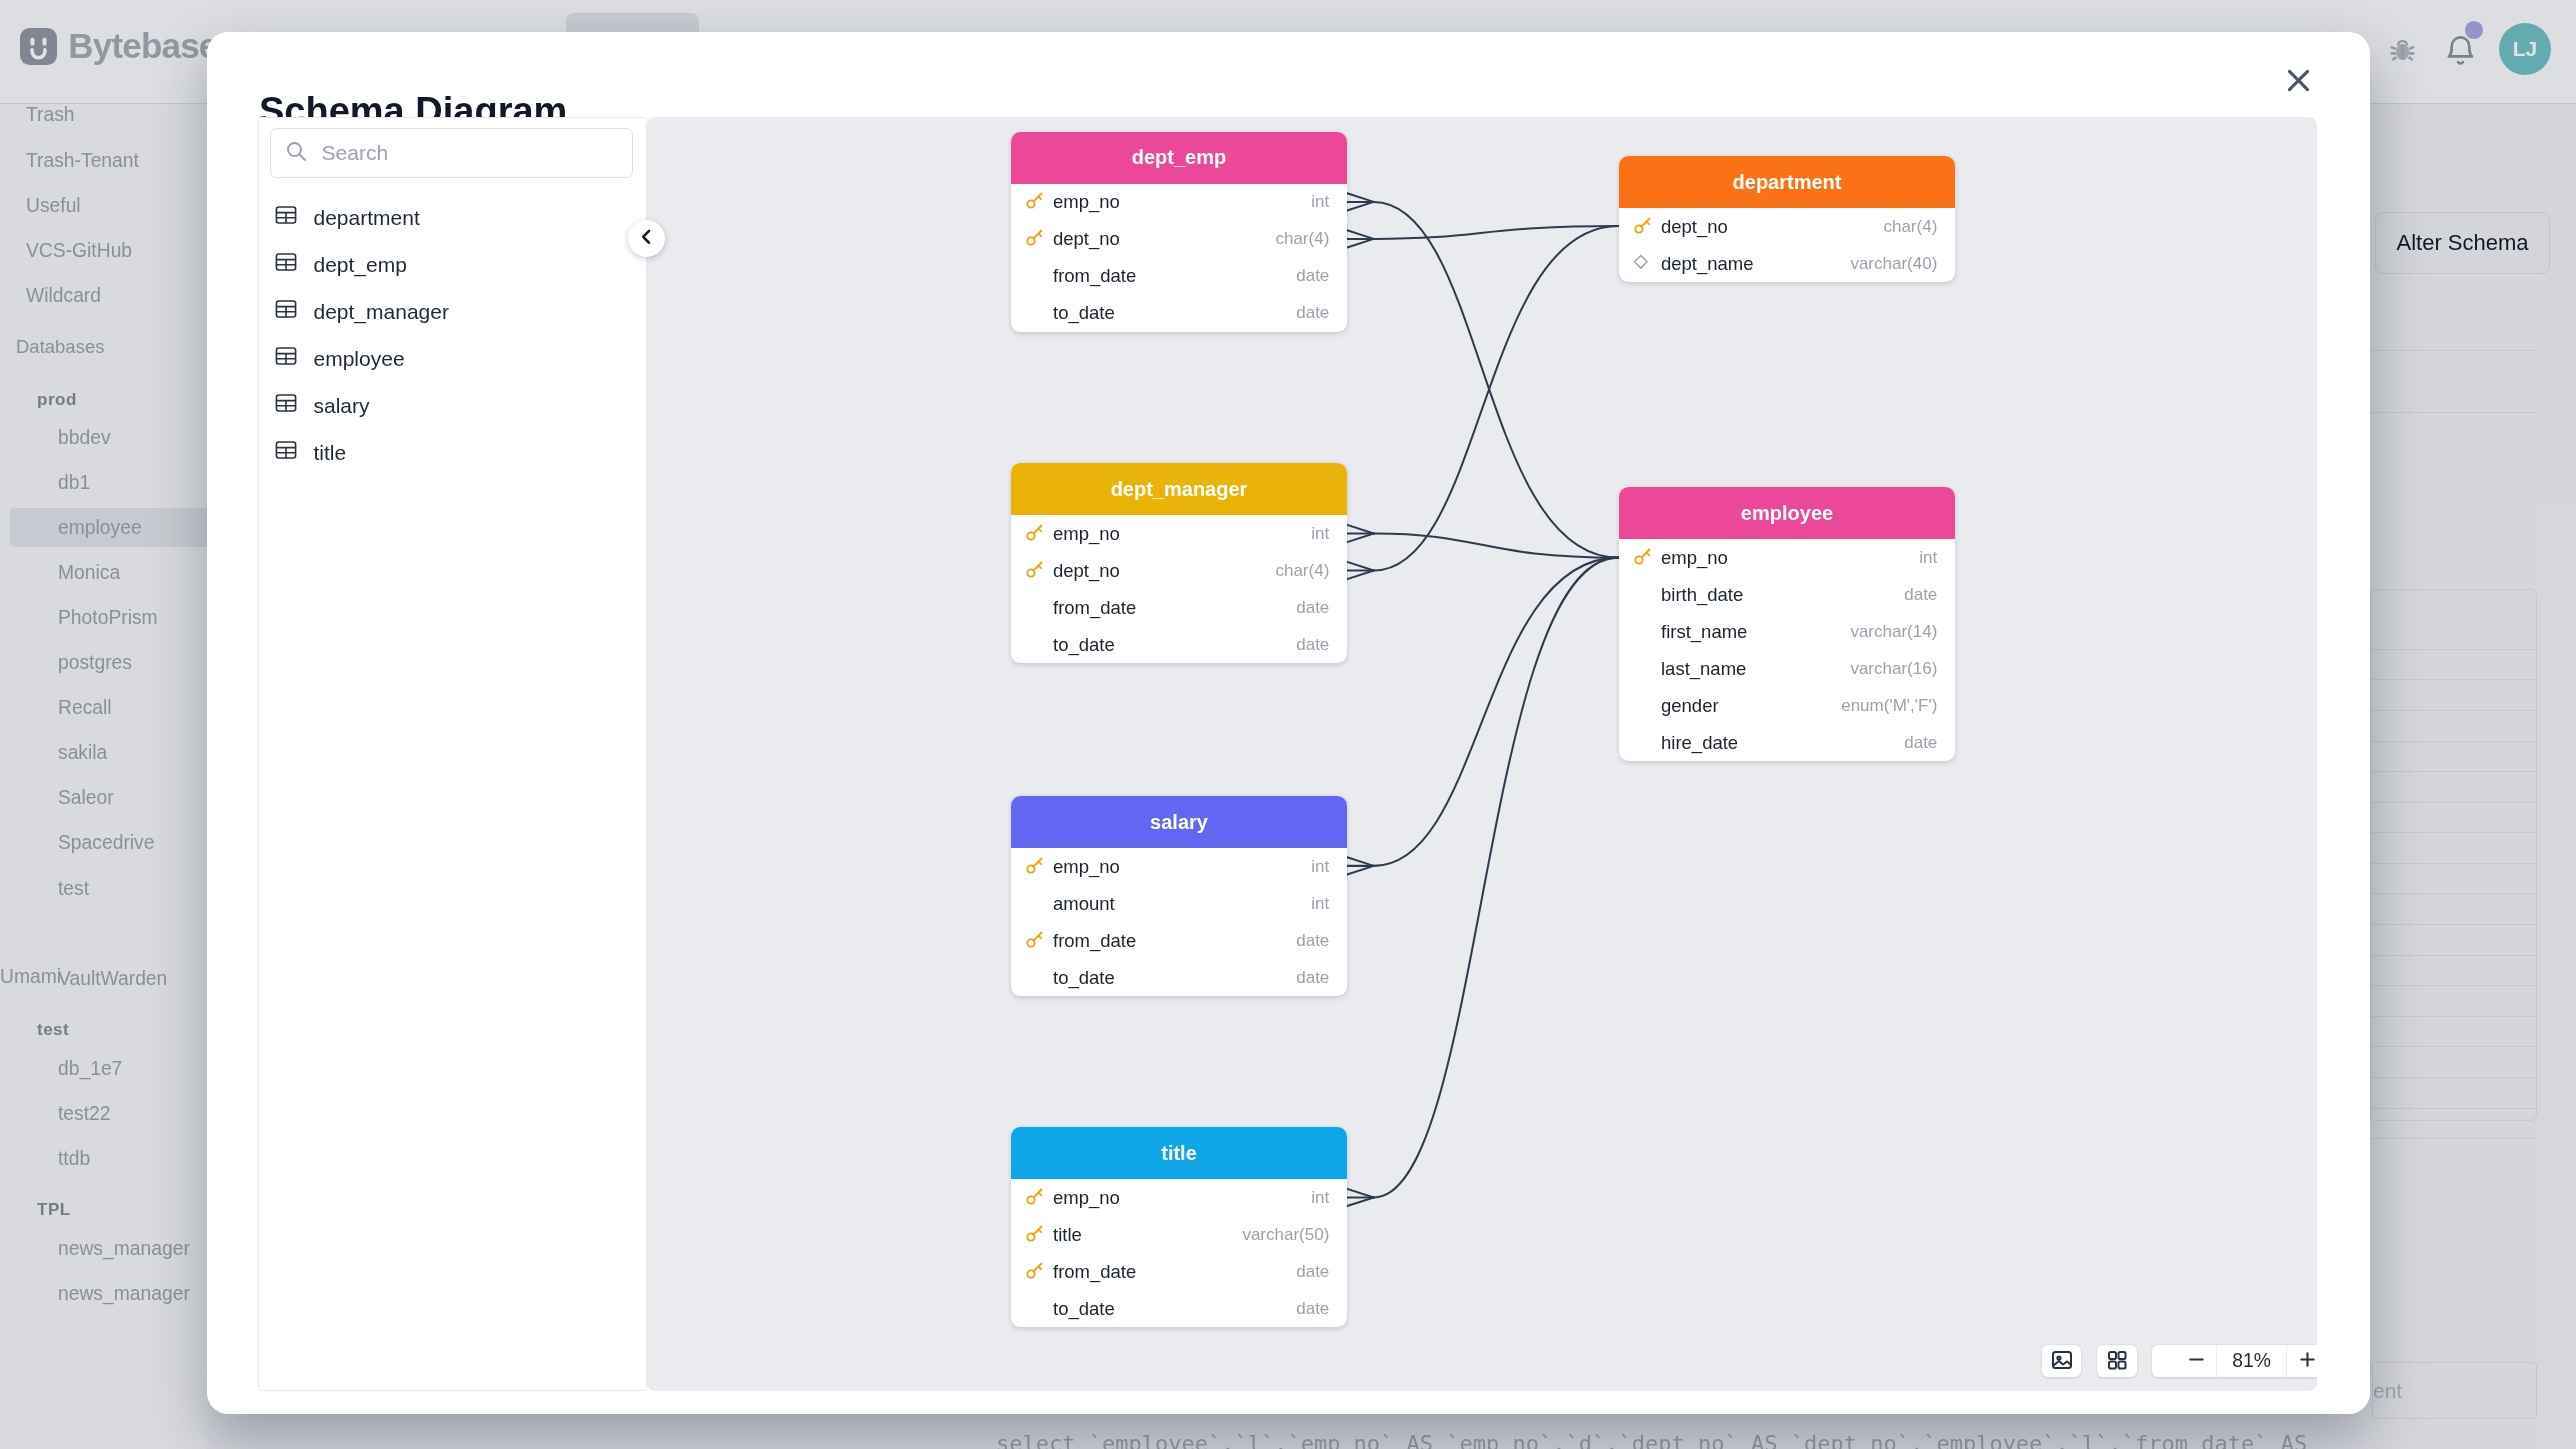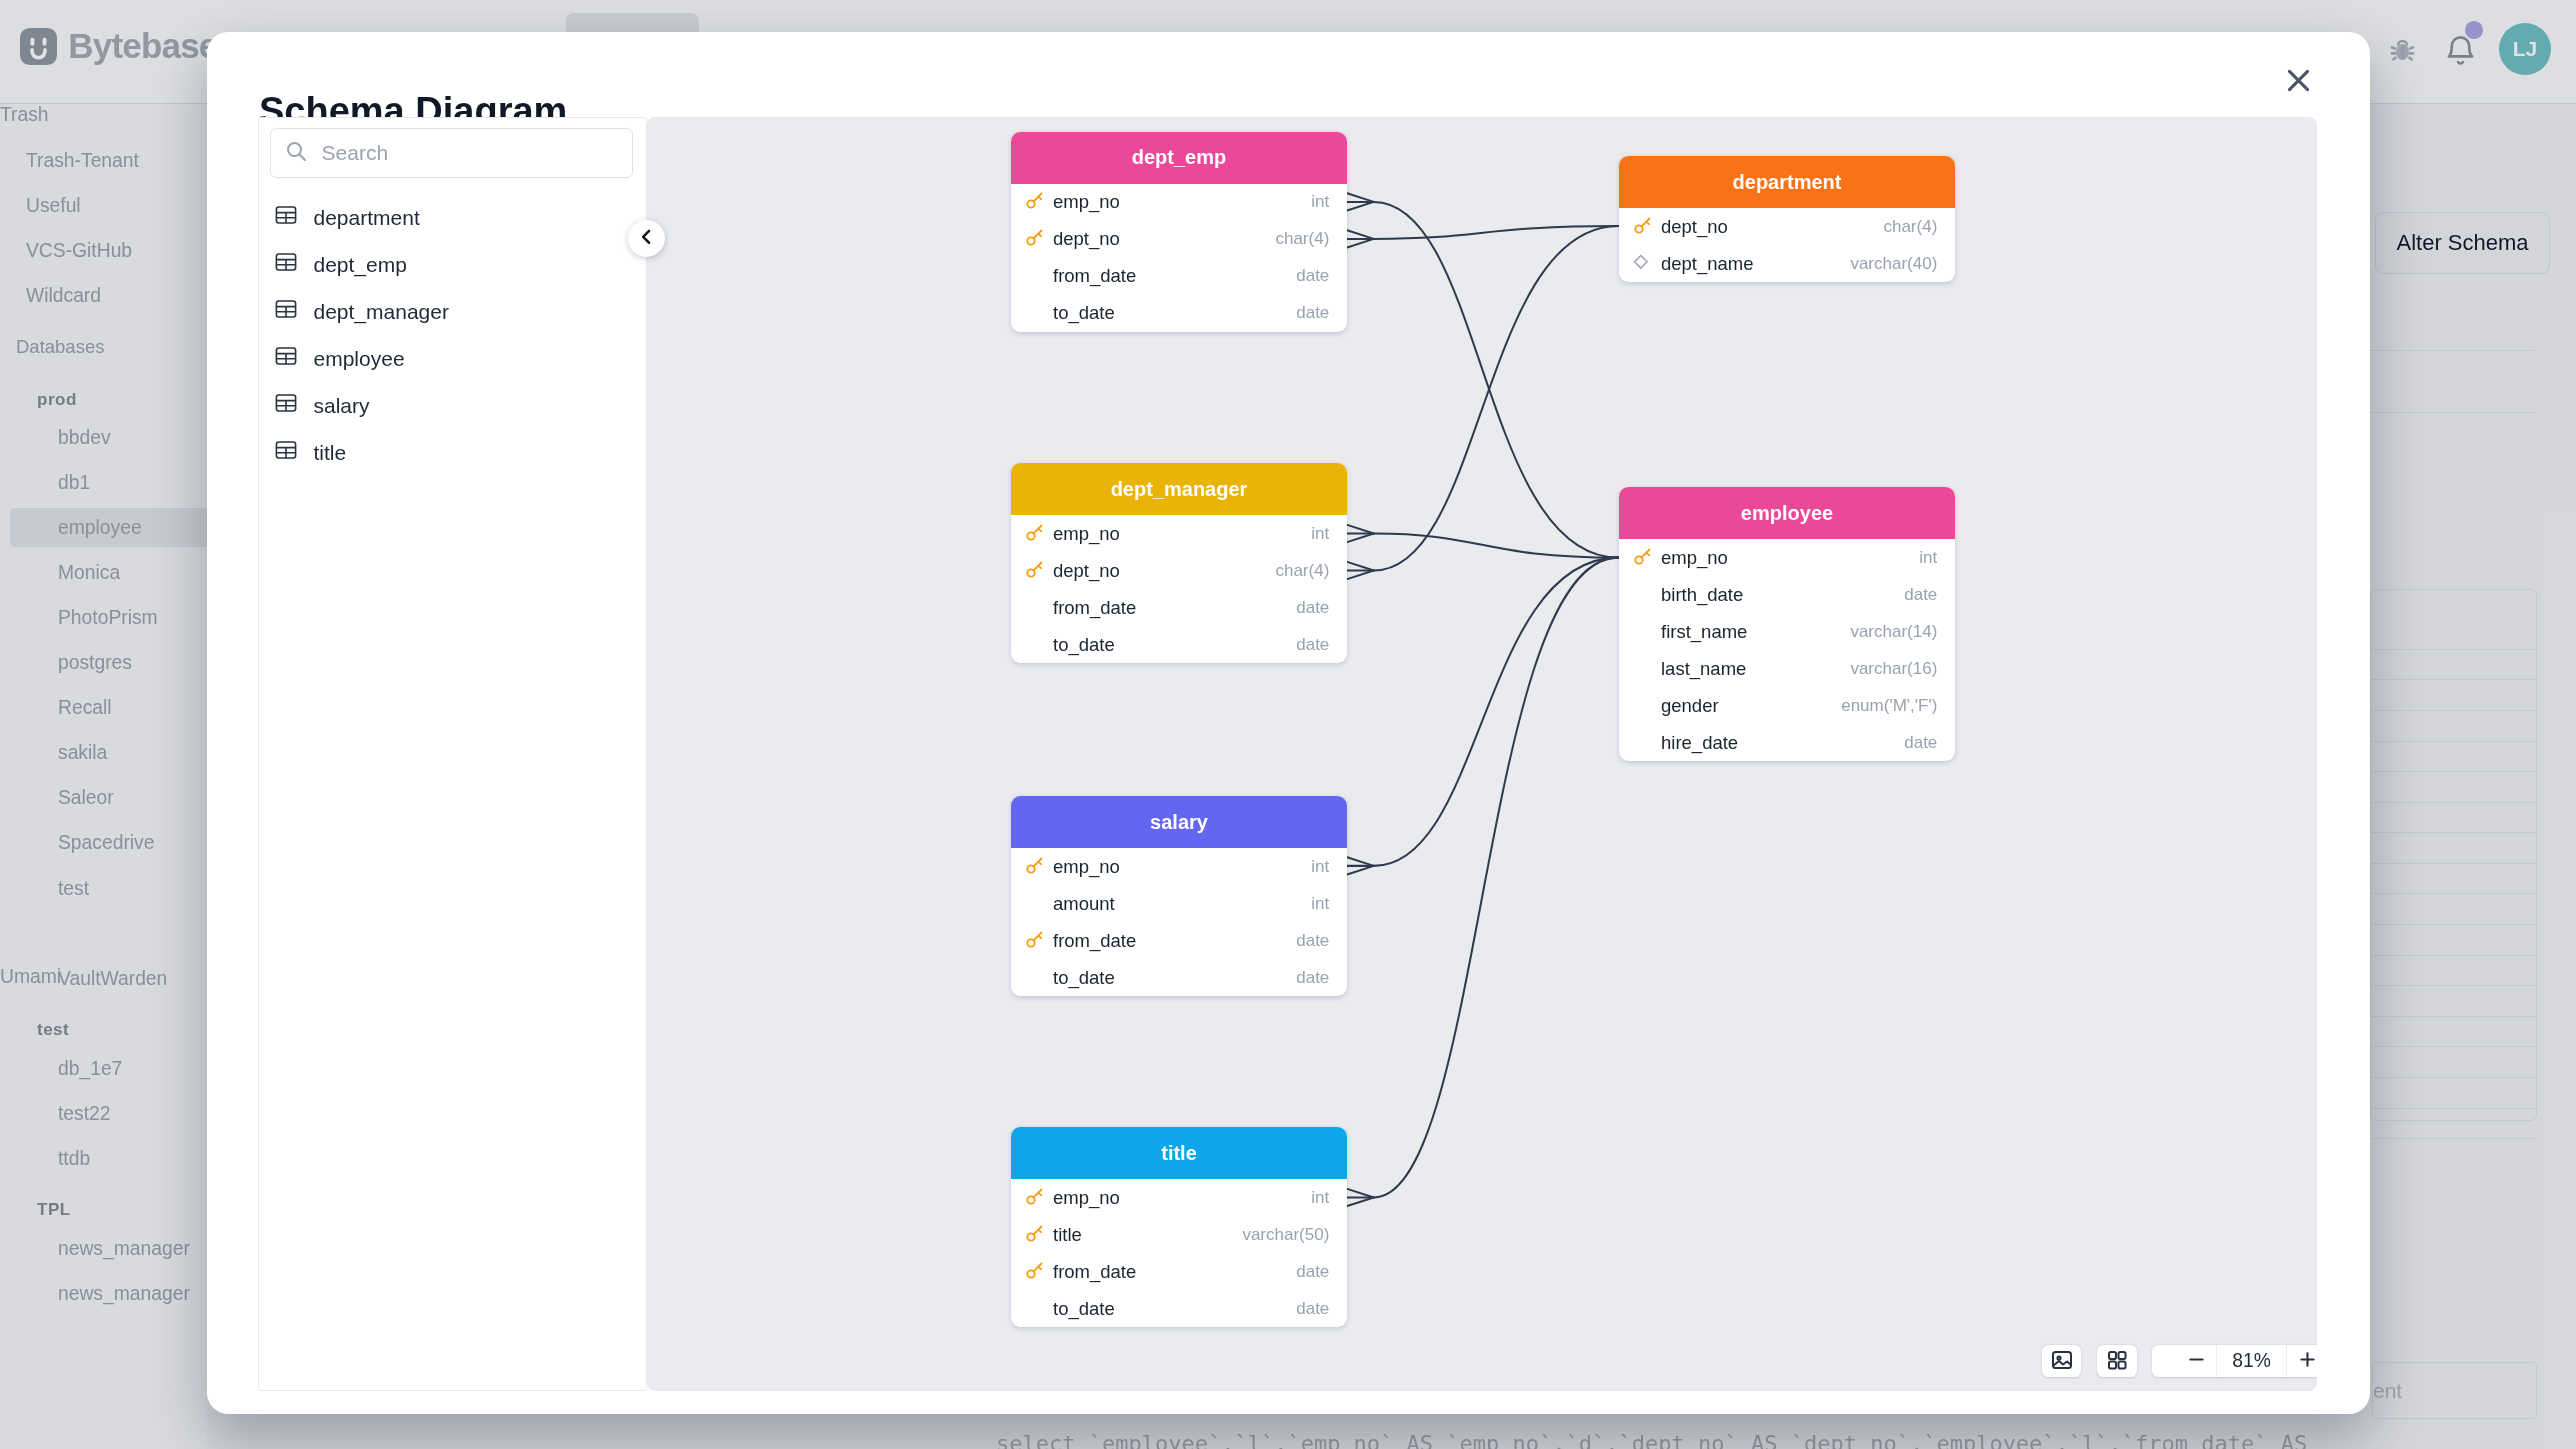--- a/index.html
+++ b/index.html
@@ -105,21 +105,21 @@
         <path d="M18 9a6 6 0 1 0-12 0c0 6-2 7-2 7h16s-2-1-2-7"></path>
         <path d="M10.3 20a2 2 0 0 0 3.4 0"></path>
       </svg>
     </div>
     <div class="notif-dot"></div>
     <div class="avatar">LJ</div>
   </div>
 
   <div class="side">
     <div id="side-items">
-        <div class="srow" style="top: -11.3px; ">
+        <div class="srow" style="top: -11.3px; padding-left: 26px;">
           <span class="lbl">Trash</span>
         </div>
         <div class="srow" style="top: 34px; padding-left: 26px;">
           <span class="lbl">Trash-Tenant</span>
         </div>
         <div class="srow" style="top: 79px; padding-left: 26px;">
           <span class="lbl">Useful</span>
         </div>
         <div class="srow" style="top: 124px; padding-left: 26px;">
           <span class="lbl">VCS-GitHub</span>

